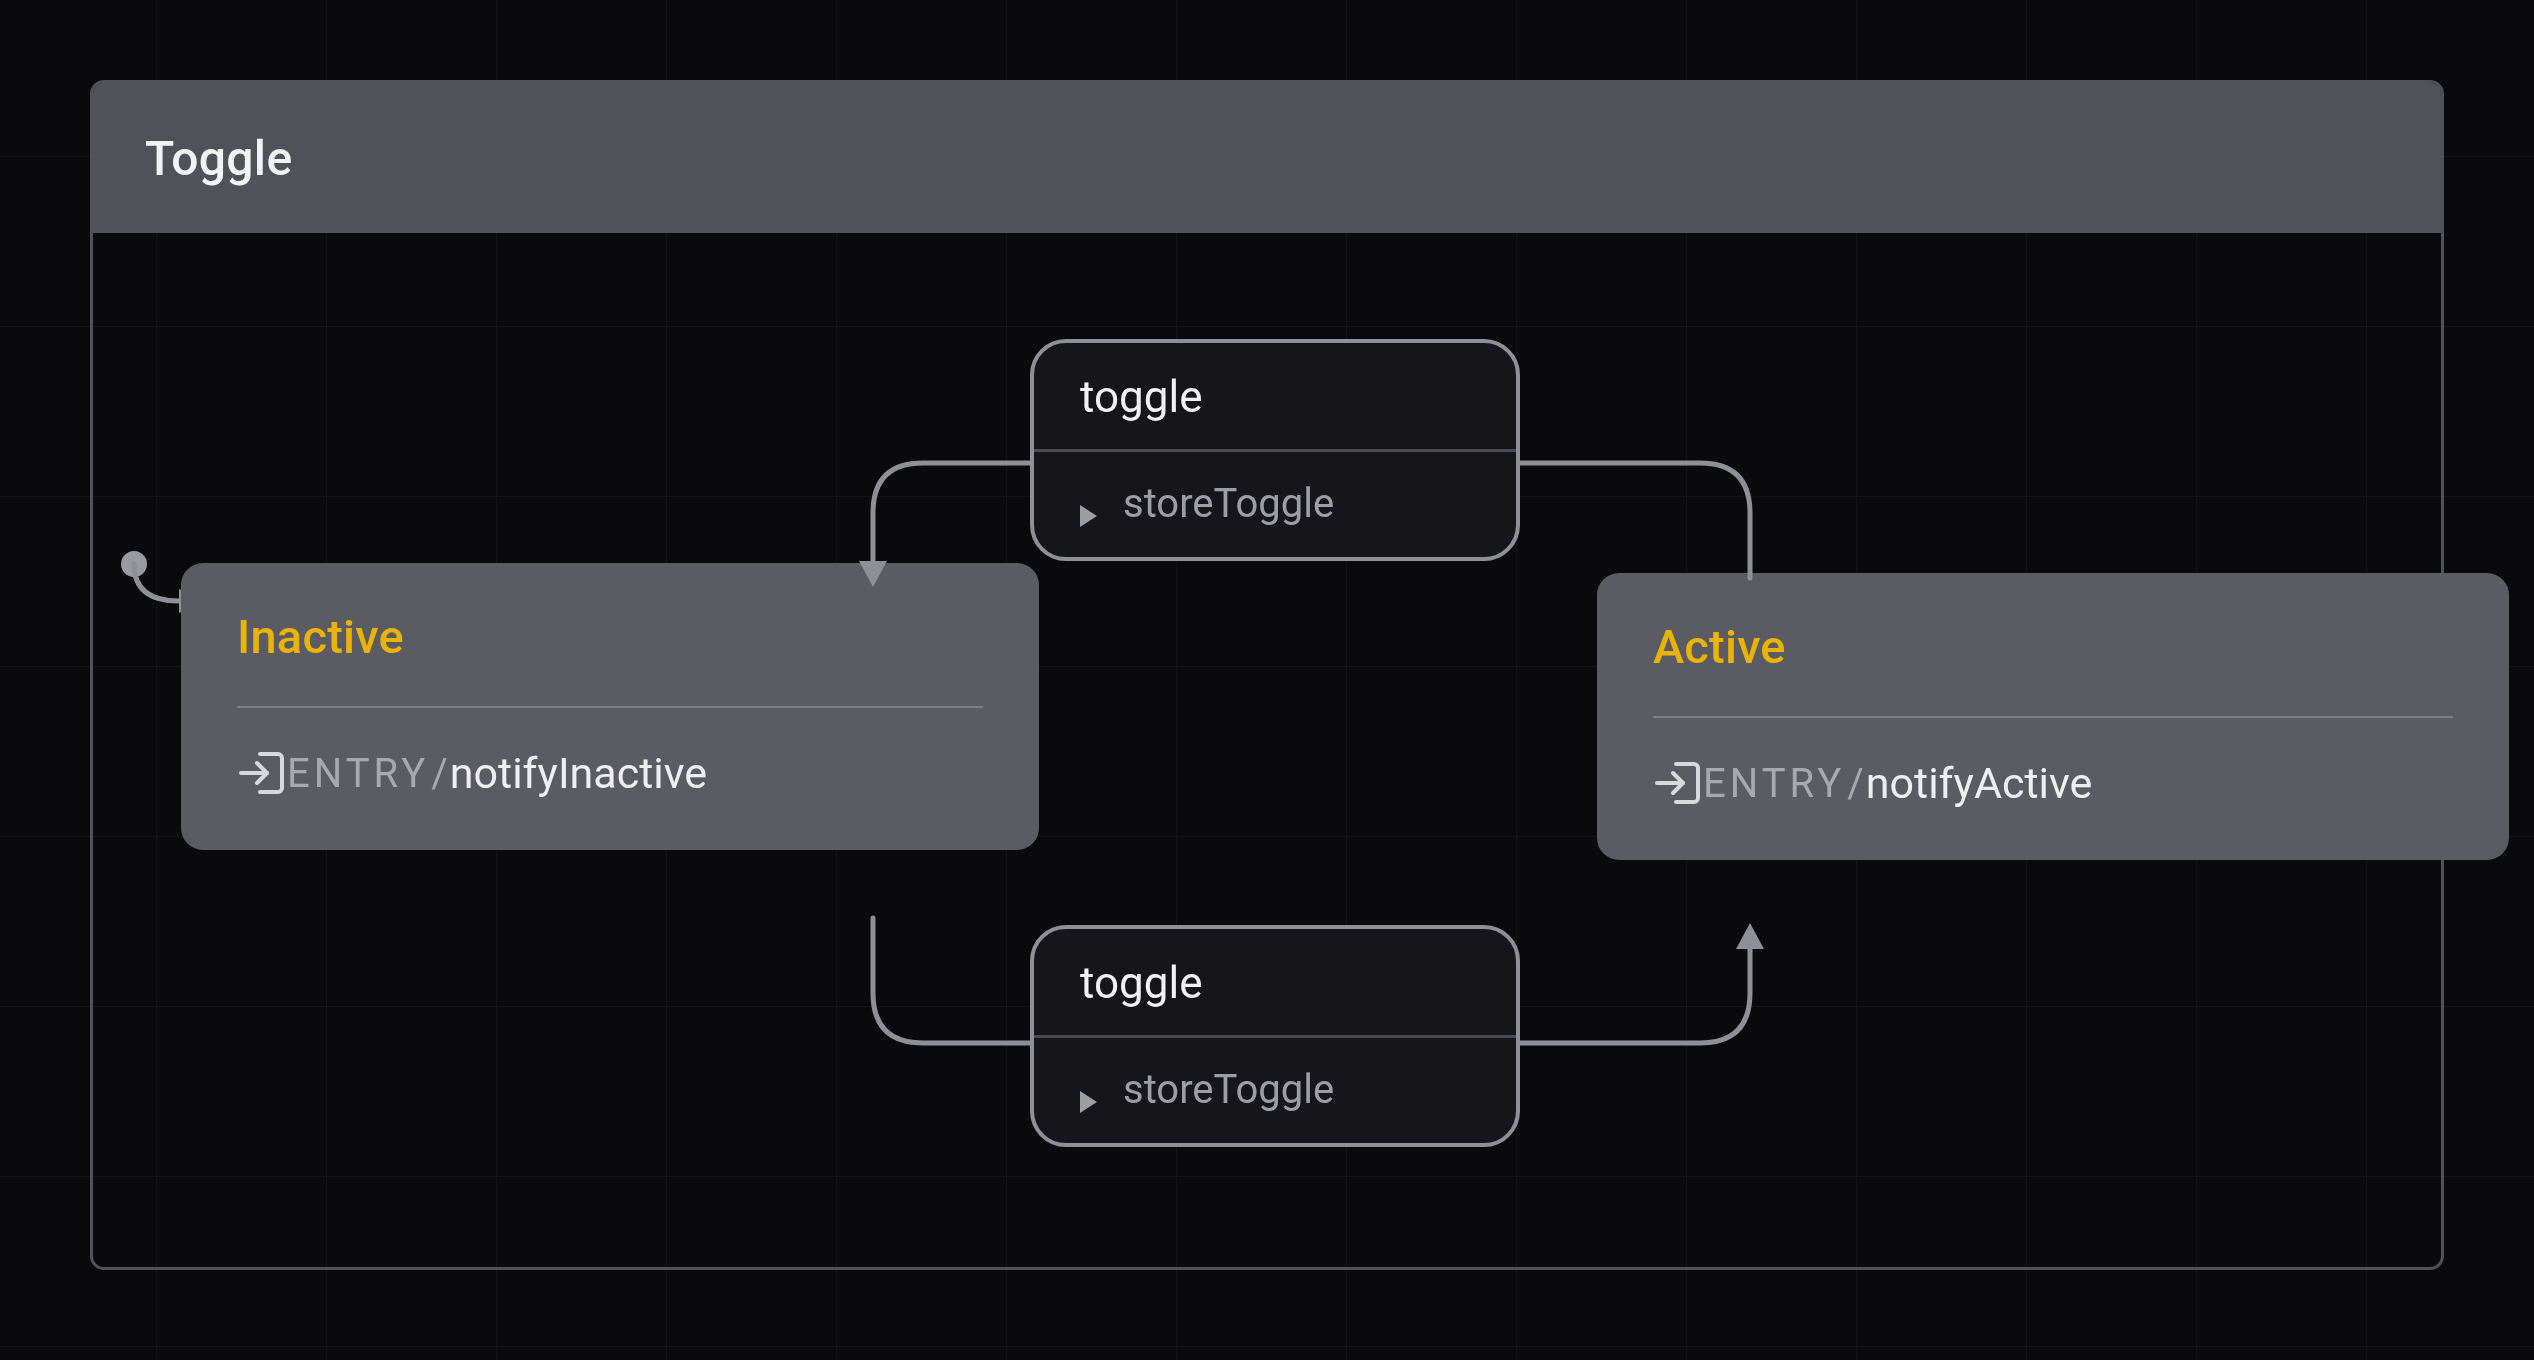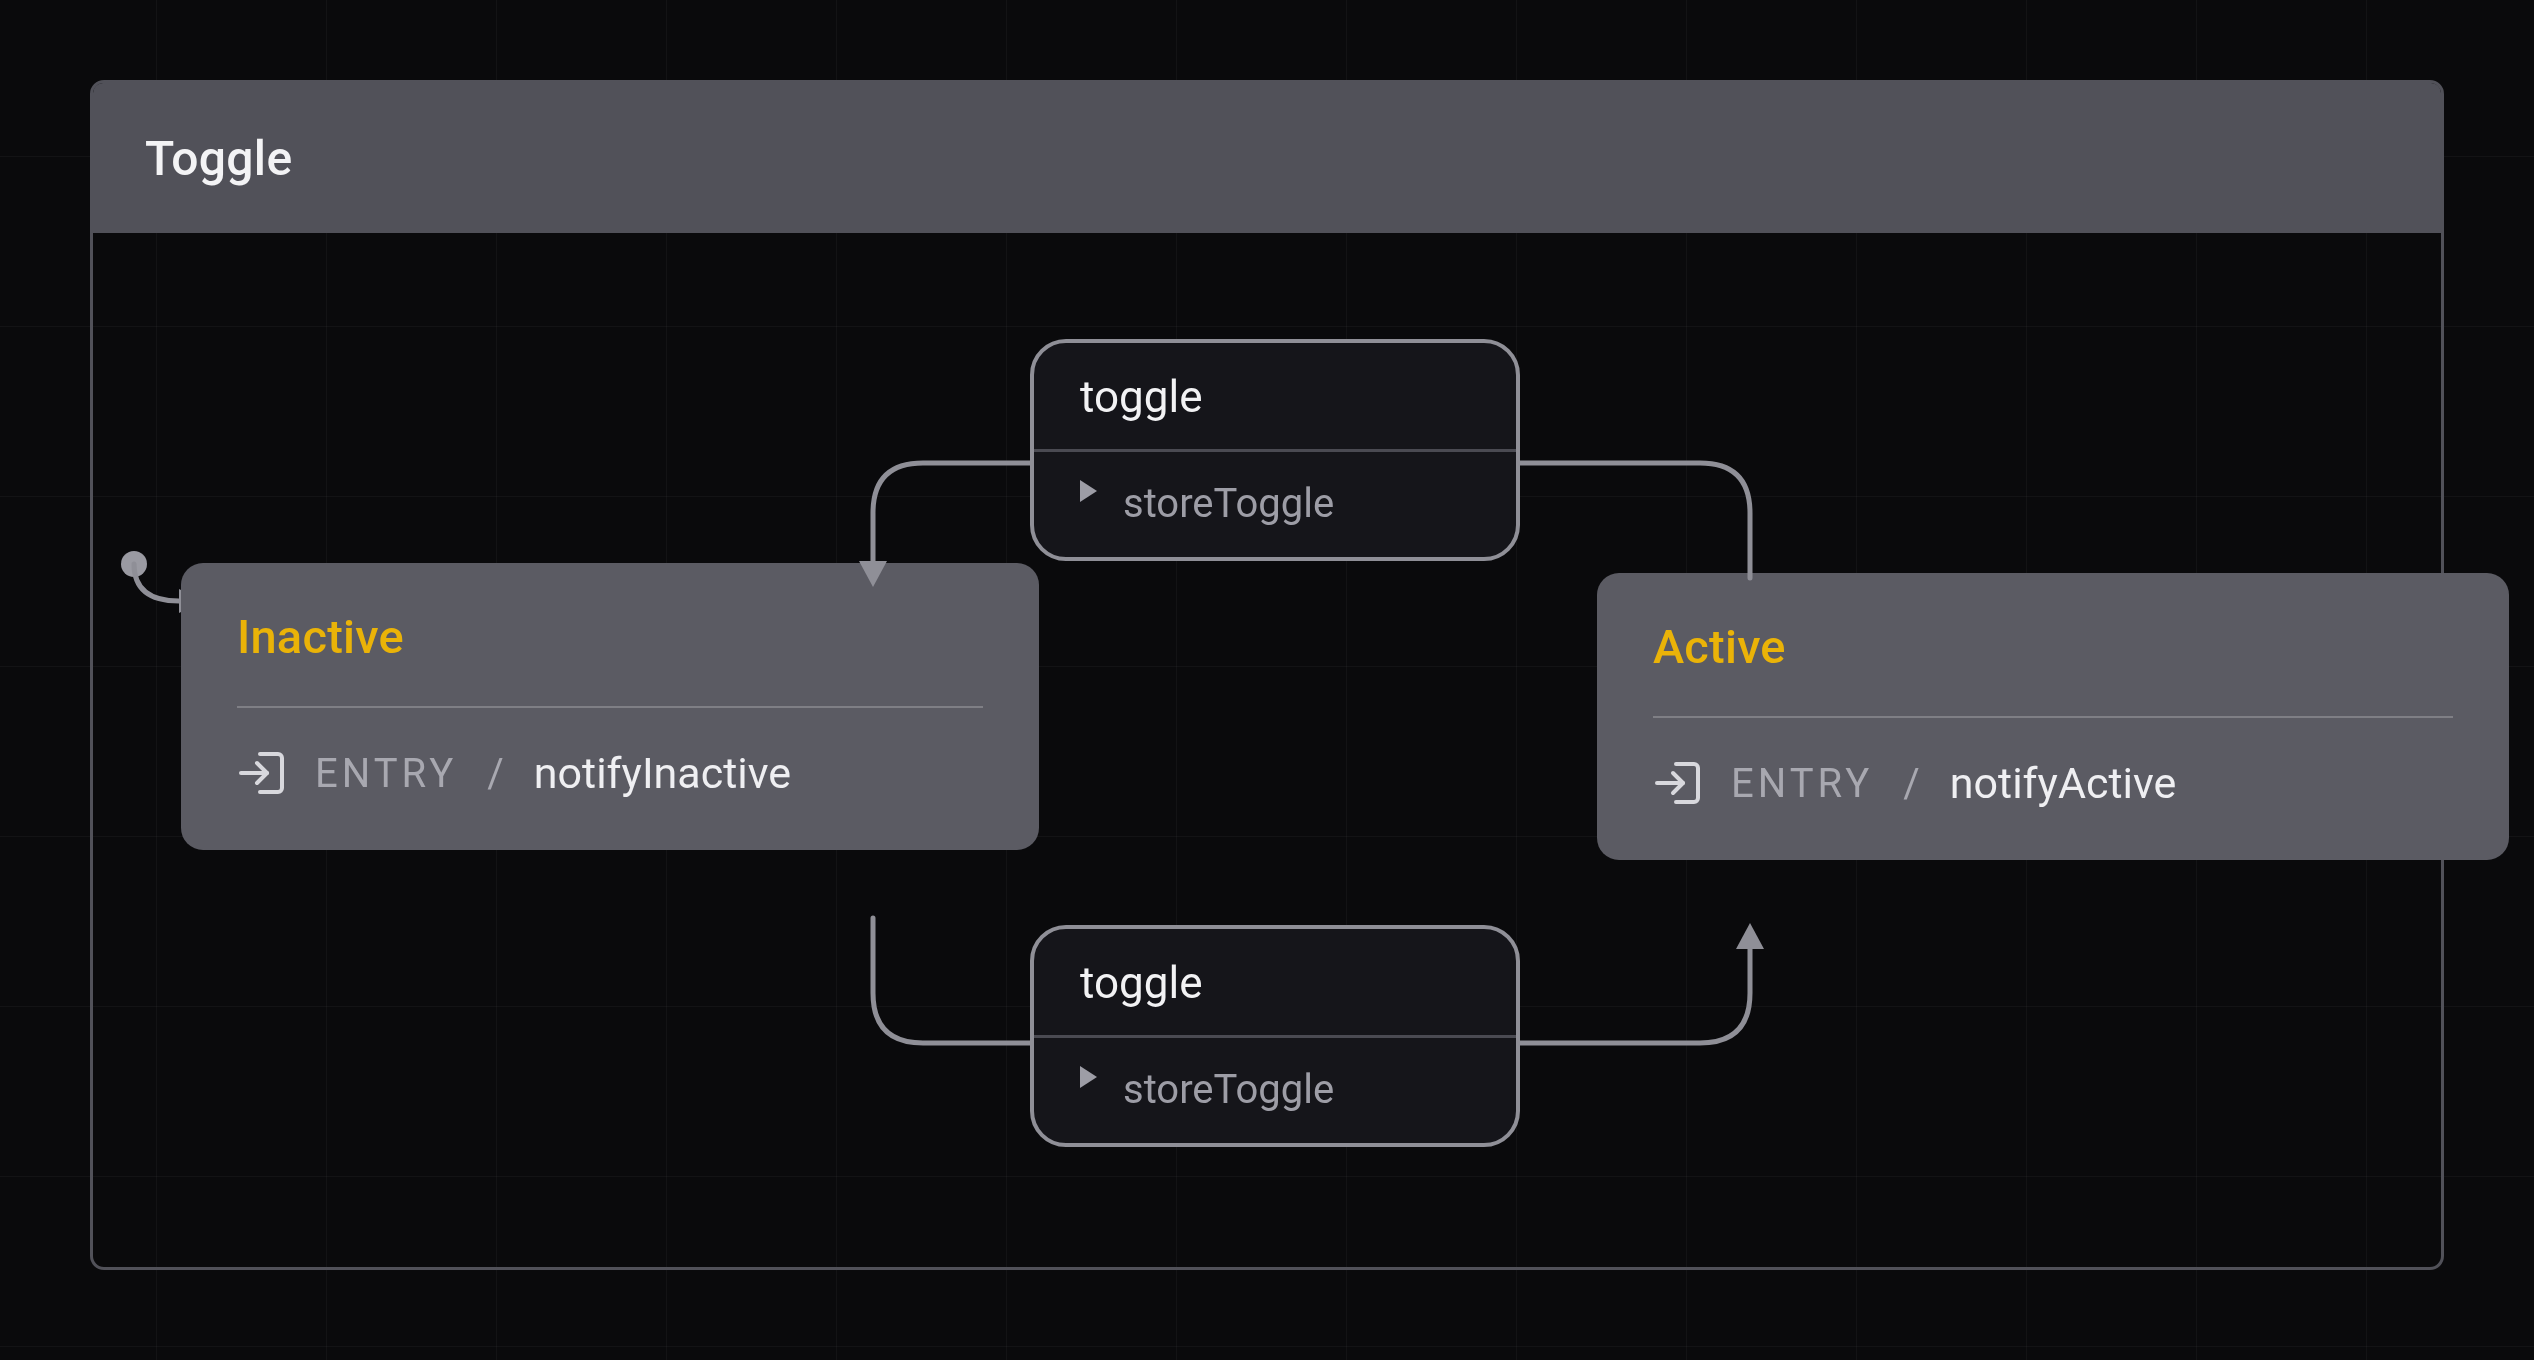--- a/index.html
+++ b/index.html
@@ -59,21 +59,20 @@
     letter-spacing:.2px;
   }
   .state-divider{
     border:none;
     border-top:2px solid rgba(255,255,255,0.22);
     margin:42px 0 40px 0;
   }
   .state-action-row{
     display:flex;
     align-items:center;
-    gap:28px;
   }
   .entry-label{
     font-size:40px;
     letter-spacing:4px;
     color:#a8a8b0;
     font-weight:400;
   }
   .slash{
     font-size:40px;
     color:#a8a8b0;
@@ -95,21 +94,21 @@
   .event-header{
     padding:28px 46px 26px 46px;
     font-size:44px;
     color:#f2f2f4;
     font-weight:400;
     border-bottom:3px solid #4a4a52;
   }
   .event-body{
     padding:28px 46px 30px 46px;
     display:flex;
-    align-items:flex-start;
+    align-items:flex-end;
     gap:26px;
     font-size:40px;
     color:#9d9da6;
   }
   .play-tri{
     width:0;height:0;
     border-left:17px solid #9d9da6;
     border-top:11px solid transparent;
     border-bottom:11px solid transparent;
   }

